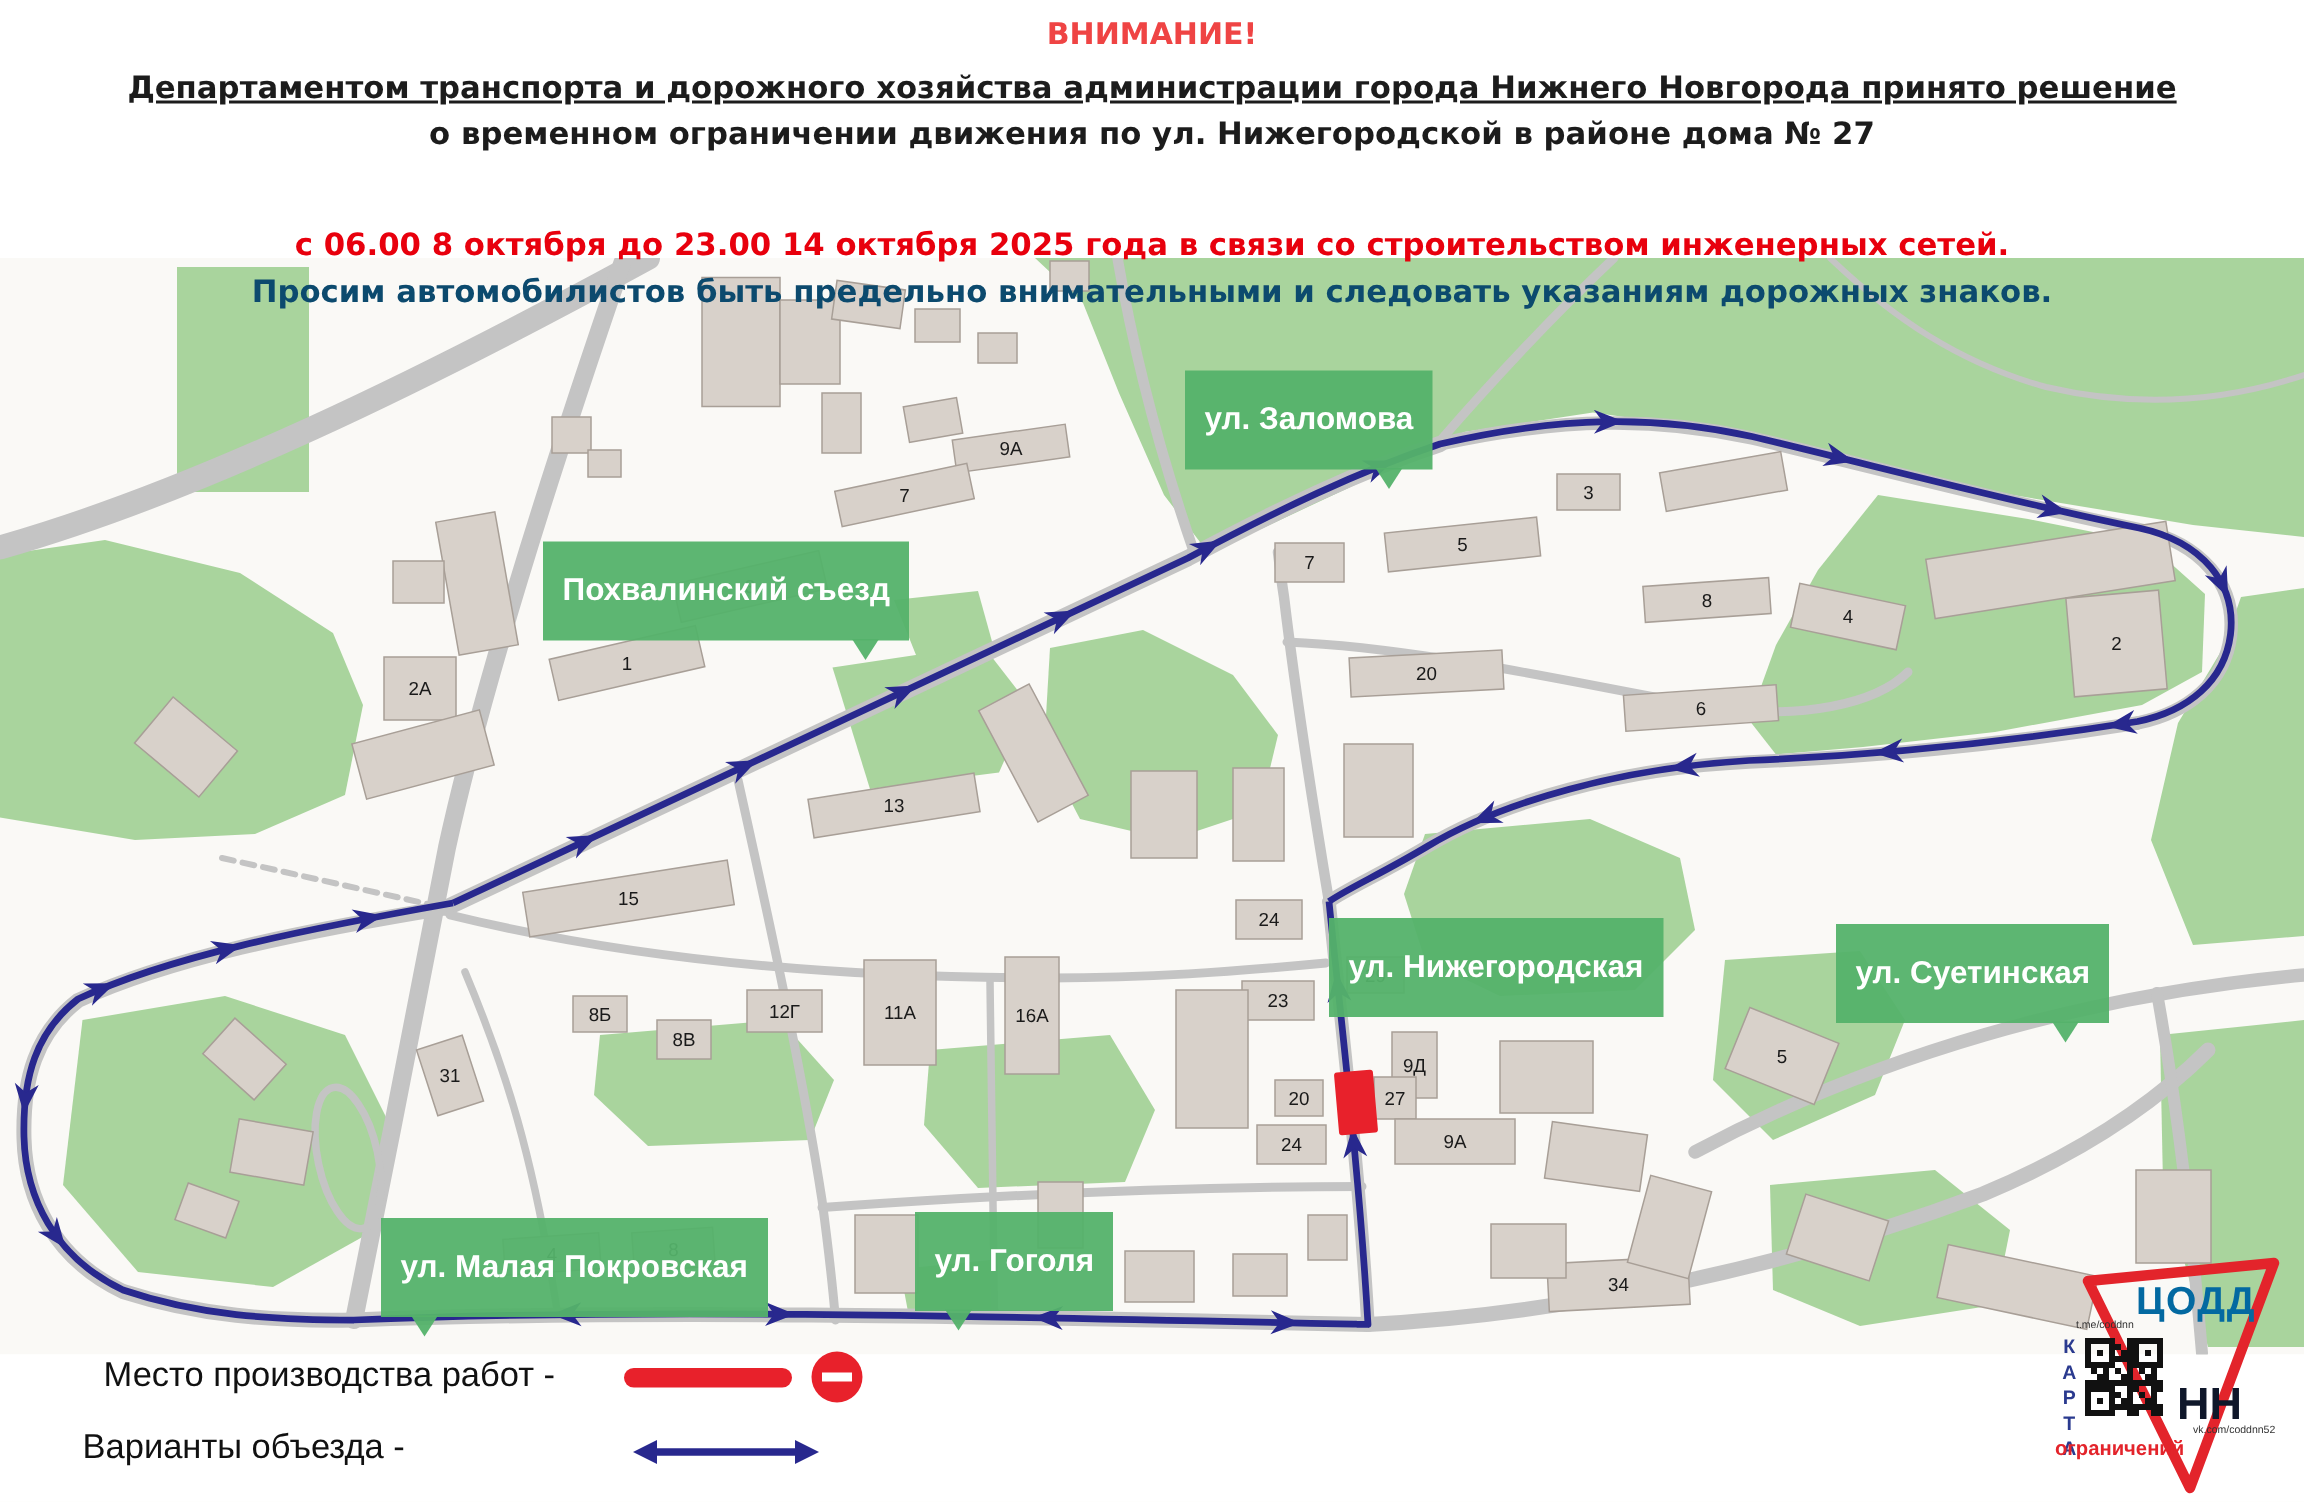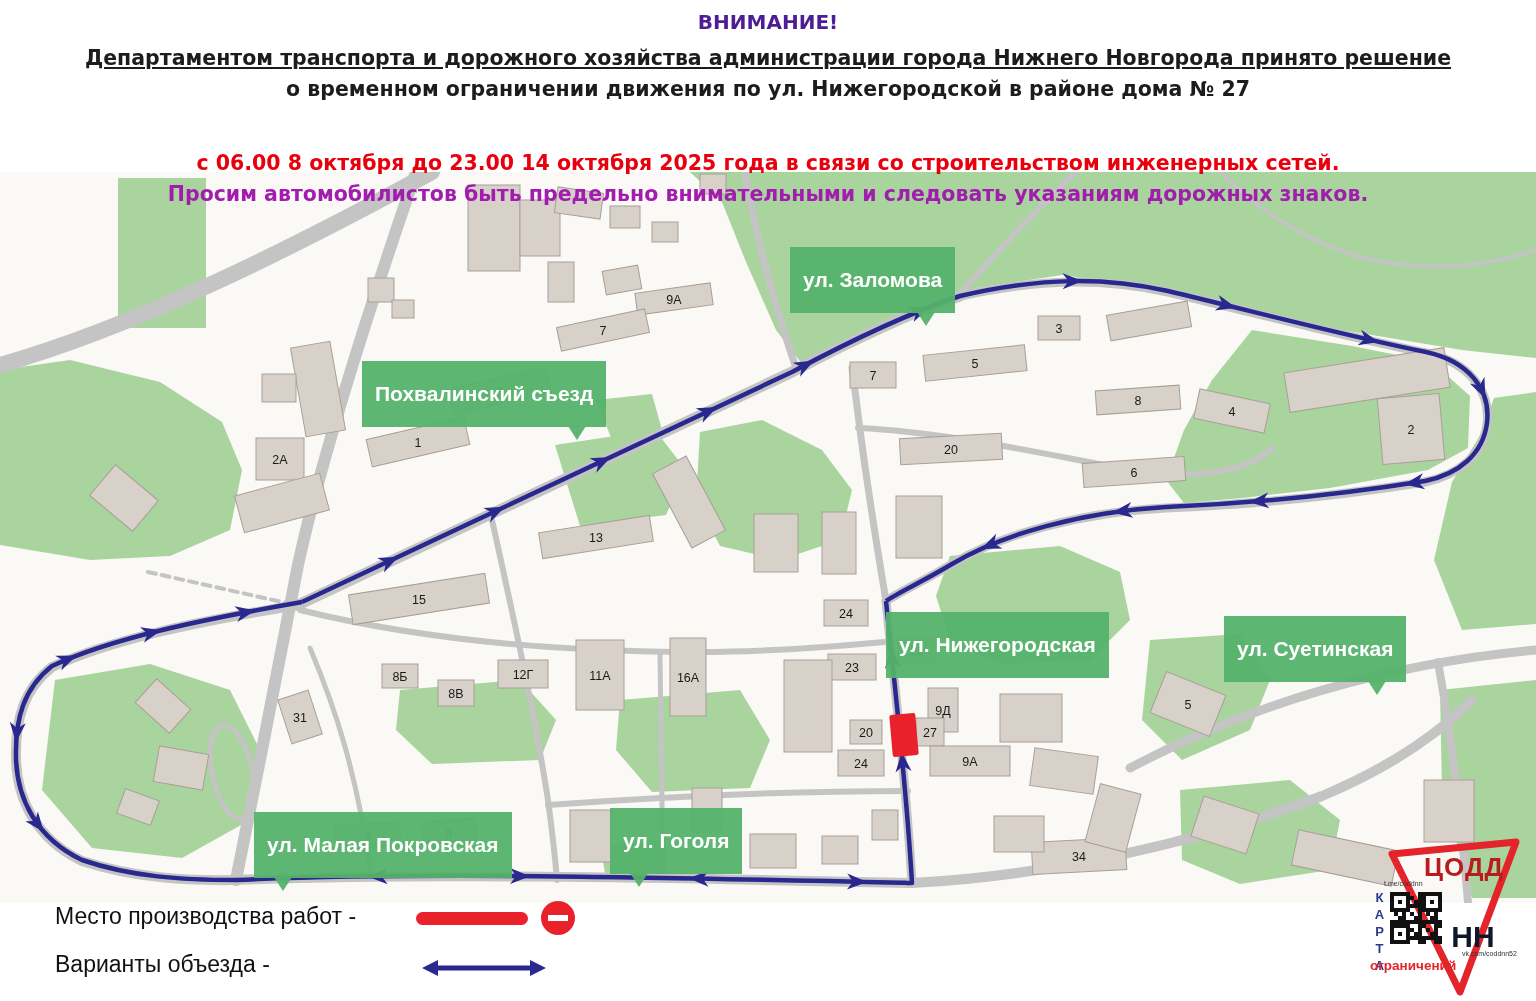--- a/index.html
+++ b/index.html
@@ -26,25 +26,25 @@
   .ogr-text{position:absolute;left:4px;top:128px;font-size:13.5px;font-weight:bold}
   .tg-text{position:absolute;left:18px;top:50px;font-size:7px;color:#333}
   .vk-text{position:absolute;left:96px;top:120px;font-size:7px;color:#333}
 </style>
 </head>
 <body>
 
 <div class="page">
 
   <div class="header">
-    <div class="h-title" style="color: #4c1d95;">ВНИМАНИЕ!</div>
+    <div class="h-title" style="color: #ef4444;">ВНИМАНИЕ!</div>
     <div class="h-line h-black" style="color: rgb(28, 28, 28); text-decoration: underline;">Департаментом транспорта и дорожного хозяйства администрации города Нижнего Новгорода принято решение</div>
     <div class="h-line h-black" style="color: rgb(28, 28, 28);">о временном ограничении движения по ул. Нижегородской в районе дома № 27</div>
     <div class="h-line h-red" style="color: rgb(232, 0, 13); margin-top: 43px;">с 06.00 8 октября до 23.00 14 октября 2025 года в связи со строительством инженерных сетей.</div>
-    <div class="h-line h-red" style="color: #a21caf;">Просим автомобилистов быть предельно внимательными и следовать указаниям дорожных знаков.</div>
+    <div class="h-line h-red" style="color: #0c4a6e;">Просим автомобилистов быть предельно внимательными и следовать указаниям дорожных знаков.</div>
   </div>
 
   <svg id="map-svg" width="1536" height="1001" viewBox="0 0 1536 1001">
     <defs>
       <clipPath id="mapclip">
           <rect x="0" y="172" width="1536" height="731"></rect>
         </clipPath>
     </defs>
     <g clip-path="url(#mapclip)">
       <rect id="map-bg" x="0" y="172" width="1536" height="731" fill="#faf9f6"></rect>
@@ -234,21 +234,21 @@
 
   <div id="street-labels">
       <div class="street-label" style="left: 790px; top: 247px; background: rgba(84, 178, 106, 0.95);">ул. Заломова<i class="ptr ptr-br" style="border-top: 14px solid rgba(84, 178, 106, 0.95);"></i></div>
       <div class="street-label" style="left: 886px; top: 612px; background: rgba(84, 178, 106, 0.95);">ул. Нижегородская</div>
       <div class="street-label" style="left: 362px; top: 361px; background: rgba(84, 178, 106, 0.95);">Похвалинский съезд<i class="ptr ptr-br" style="border-top: 14px solid rgba(84, 178, 106, 0.95);"></i></div>
       <div class="street-label" style="left: 1224px; top: 616px; background: rgba(84, 178, 106, 0.95);">ул. Суетинская<i class="ptr ptr-br" style="border-top: 14px solid rgba(84, 178, 106, 0.95);"></i></div>
       <div class="street-label" style="left: 254px; top: 812px; background: rgba(84, 178, 106, 0.95);">ул. Малая Покровская<i class="ptr ptr-bl" style="border-top: 14px solid rgba(84, 178, 106, 0.95);"></i></div>
       <div class="street-label" style="left: 610px; top: 808px; background: rgba(84, 178, 106, 0.95);">ул. Гоголя<i class="ptr ptr-bl" style="border-top: 14px solid rgba(84, 178, 106, 0.95);"></i></div>
     </div>
 
-  <div class="legend-text" style="left:55px;top:903px">Место производства работ -</div>
+  <div class="legend-text" style="left:69px;top:903px">Место производства работ -</div>
   <svg class="legend-gfx" style="left:410px;top:898px" width="180" height="40">
     <rect x="6" y="14" width="112" height="13" rx="6.5" fill="#e8212b"></rect>
     <circle cx="148" cy="20" r="17" fill="#e8212b"></circle>
     <rect x="138" y="17" width="20" height="6" fill="#ffffff"></rect>
   </svg>
 
   <div class="legend-text" style="left:55px;top:951px">Варианты объезда  -</div>
   <svg class="legend-gfx" style="left:420px;top:950px" width="130" height="36">
     <line x1="16" y1="18" x2="112" y2="18" stroke="#28288e" stroke-width="5"></line>
     <polygon points="18,10 2,18 18,26" fill="#28288e"></polygon>
@@ -363,21 +363,21 @@
           <rect x="4" y="48" width="4" height="4" fill="#111"></rect>
           <rect x="8" y="48" width="4" height="4" fill="#111"></rect>
           <rect x="12" y="48" width="4" height="4" fill="#111"></rect>
           <rect x="16" y="48" width="4" height="4" fill="#111"></rect>
           <rect x="28" y="48" width="4" height="4" fill="#111"></rect>
           <rect x="32" y="48" width="4" height="4" fill="#111"></rect>
           <rect x="44" y="48" width="4" height="4" fill="#111"></rect>
           <rect x="48" y="48" width="4" height="4" fill="#111"></rect>
         </g>
     </svg>
-    <div class="codd-text" style="color: #b91c1c;">ЦОДД</div>
+    <div class="codd-text" style="color: #0369a1;">ЦОДД</div>
     <div class="nn-text" style="color: #0f172a;">НН</div>
     <div class="karta-text" style="color: rgb(42, 58, 143);">КАРТА</div>
     <div class="ogr-text" style="color: rgb(227, 36, 43);">ограничений</div>
     <div class="tg-text">t.me/coddnn</div>
     <div class="vk-text">vk.com/coddnn52</div>
   </div>
 
 </div>
 
 </body></html>

